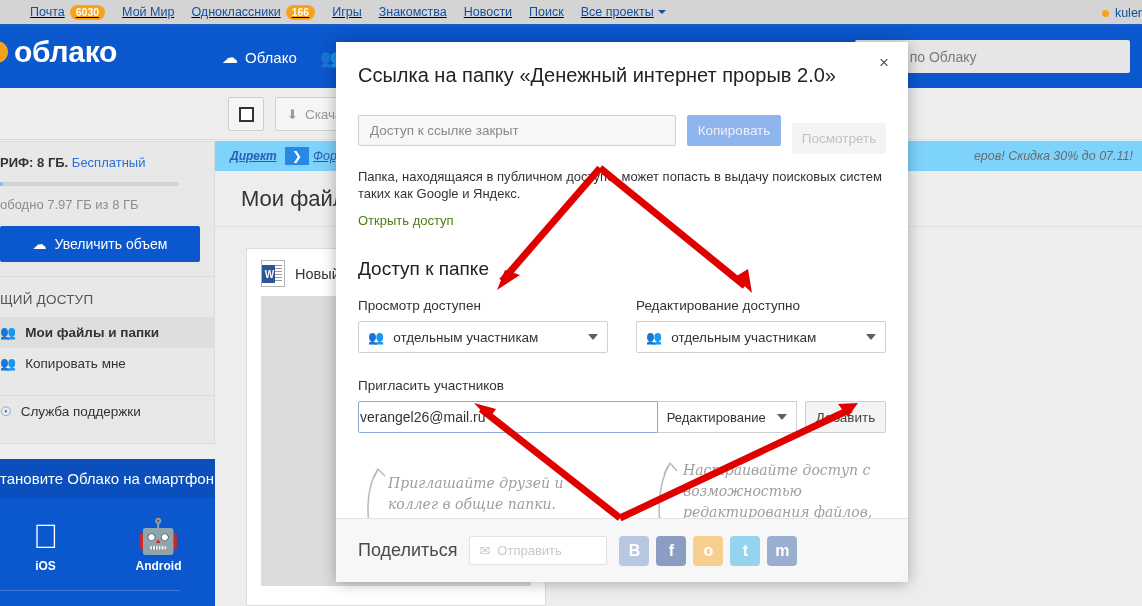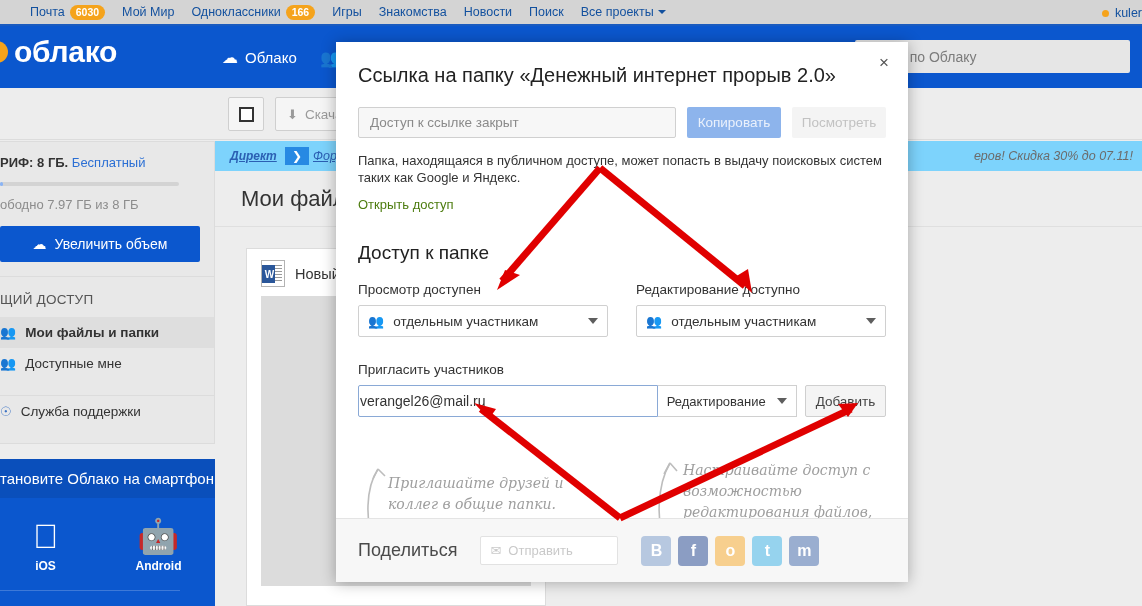--- a/index.html
+++ b/index.html
@@ -14,20 +14,21 @@
   #root { position: relative; width: 1142px; height: 606px; overflow: hidden; background:#ededed; }
 
   
   .portal-bar {
     position: absolute; left:0; top:0; width:1142px; height:26px;
     background:#d4d4d4;
     border-bottom:2px solid #1a5bbf;
     display:flex; align-items:center;
     padding-left:30px;
     font-size:12.5px;
+    text-decoration:underline;
   }
   .portal-links { display:flex; align-items:center; gap:0; }
   .portal-link {
     color:#12509e; text-decoration:none; margin-right:17px;
     display:flex; align-items:center; white-space:nowrap; cursor:pointer;
   }
   .pbadge {
     display:inline-block; margin-left:5px;
     background:#f5a31b; color:#fff; font-size:10.5px; font-weight:bold;
     border-radius:9px; padding:1px 6px 2px; line-height:12px;
@@ -168,21 +169,21 @@
     background:#f7f7f7; padding:0 11px; font-size:13.5px; color:#8a8a8a;
     font-family:"Liberation Sans", sans-serif;
   }
   .link-input::placeholder { color:#8a8a8a; }
   .btn-copy {
     width:105px; height:31px; background:#8db4ec; color:#eaf1fc; border:none; border-radius:2px;
     font-size:13.5px; cursor:default; font-family:"Liberation Sans", sans-serif;
   }
   .btn-view {
     width:105px; height:31px; background:#f4f4f4; color:#c2c2c2; border:none; border-radius:2px;
-    font-size:13.5px; cursor:default; font-family:"Liberation Sans", sans-serif;
+    font-size:13.5px; cursor:default; font-family:"Liberation Sans", sans-serif;margin-top:16px;
   }
   .modal-note { padding:14px 26px 0 22px; font-size:13px; color:#333; line-height:17px; }
   .open-access { display:inline-block; margin:11px 0 0 22px; font-size:13px; color:#4d7c0f; cursor:pointer; }
   .section-title { padding:29px 0 0 22px; font-size:19px; color:#222; }
   .perm-row { display:flex; padding:18px 22px 0 22px; gap:28px; }
   .perm-col { width:253px; }
   .perm-label { font-size:13.5px; color:#333; margin-bottom:8px; }
   .select-box {
     height:32px; border:1px solid #d0d0d0; border-radius:2px; background:#fff;
     display:flex; align-items:center; padding:0 9px; gap:9px; cursor:pointer; position:relative;
@@ -209,21 +210,21 @@
   .hints { position:absolute; left:22px; top:415px; width:528px; height:100px; }
   .hint {
     position:absolute; font-family:"DejaVu Serif", serif; font-style:italic;
     color:#9e9e9e; font-size:14px; line-height:21px;
   }
   .hint-left { left:30px; top:16px; width:200px; }
   .hint-right { left:325px; top:3px; width:205px; }
   .modal-footer {
     position:absolute; left:0; bottom:0; width:572px; height:64px;
     background:#f7f7f7; border-top:1px solid #e4e4e4;
-    display:flex; align-items:center; padding-left:22px; gap:23px;
+    display:flex; align-items:center; padding-left:22px; gap:12px;
   }
   .share-label { font-size:18px; color:#4a4a4a; }
   .send-box {
     width:138px; height:29px; border:1px solid #e2e2e2; border-radius:2px; background:#fff;
     display:flex; align-items:center; gap:7px; padding:0 9px; color:#c9c9c9; font-size:13px; cursor:pointer;
   }
   .social { display:flex; gap:7px; }
   .soc {
     width:30px; height:30px; border-radius:4px; display:flex; align-items:center;
     justify-content:center; color:#fff; font-size:16px; font-weight:bold; cursor:pointer;
@@ -337,21 +338,21 @@
         <span>Увеличить объем</span>
       </div>
       <div class="side-sep"></div>
       <div class="side-group-title">щий доступ</div>
       <div class="side-item active">
         <span class="side-icon">👥</span>
         <span>Мои файлы и папки</span>
       </div>
       <div class="side-item">
         <span class="side-icon">👥</span>
-        <span>Доступные мне</span>
+        <span>Копировать мне</span>
       </div>
       <div class="side-spacer"></div>
       <div class="side-sep"></div>
       <div class="side-item">
         <span class="side-icon">☉</span>
         <span>Служба поддержки</span>
       </div>
       <div class="side-spacer"></div>
     </div>
 

